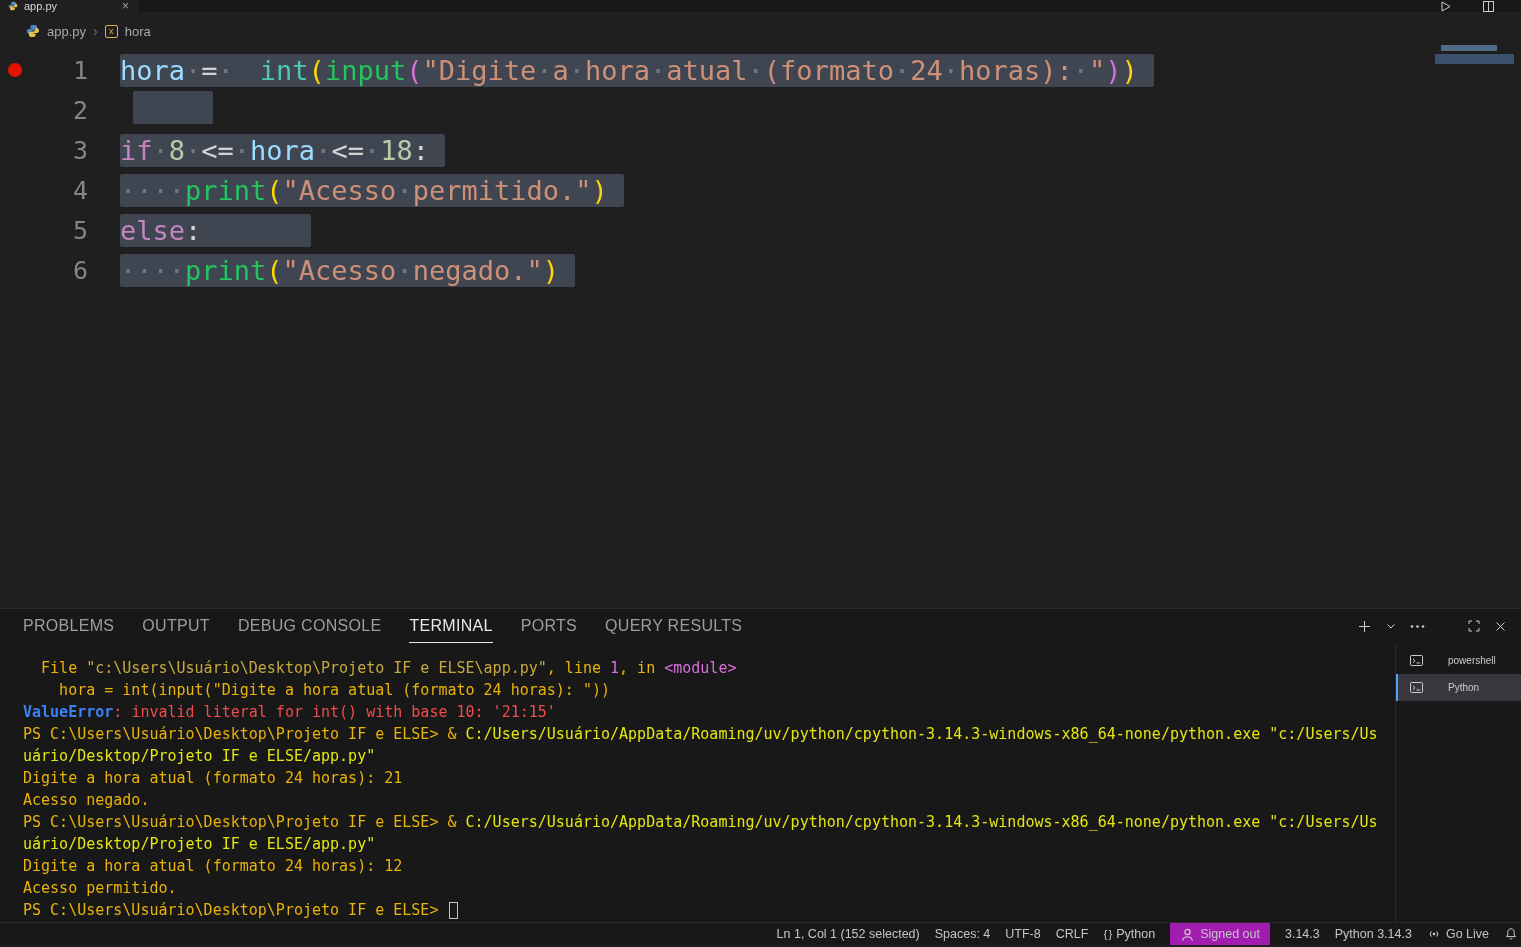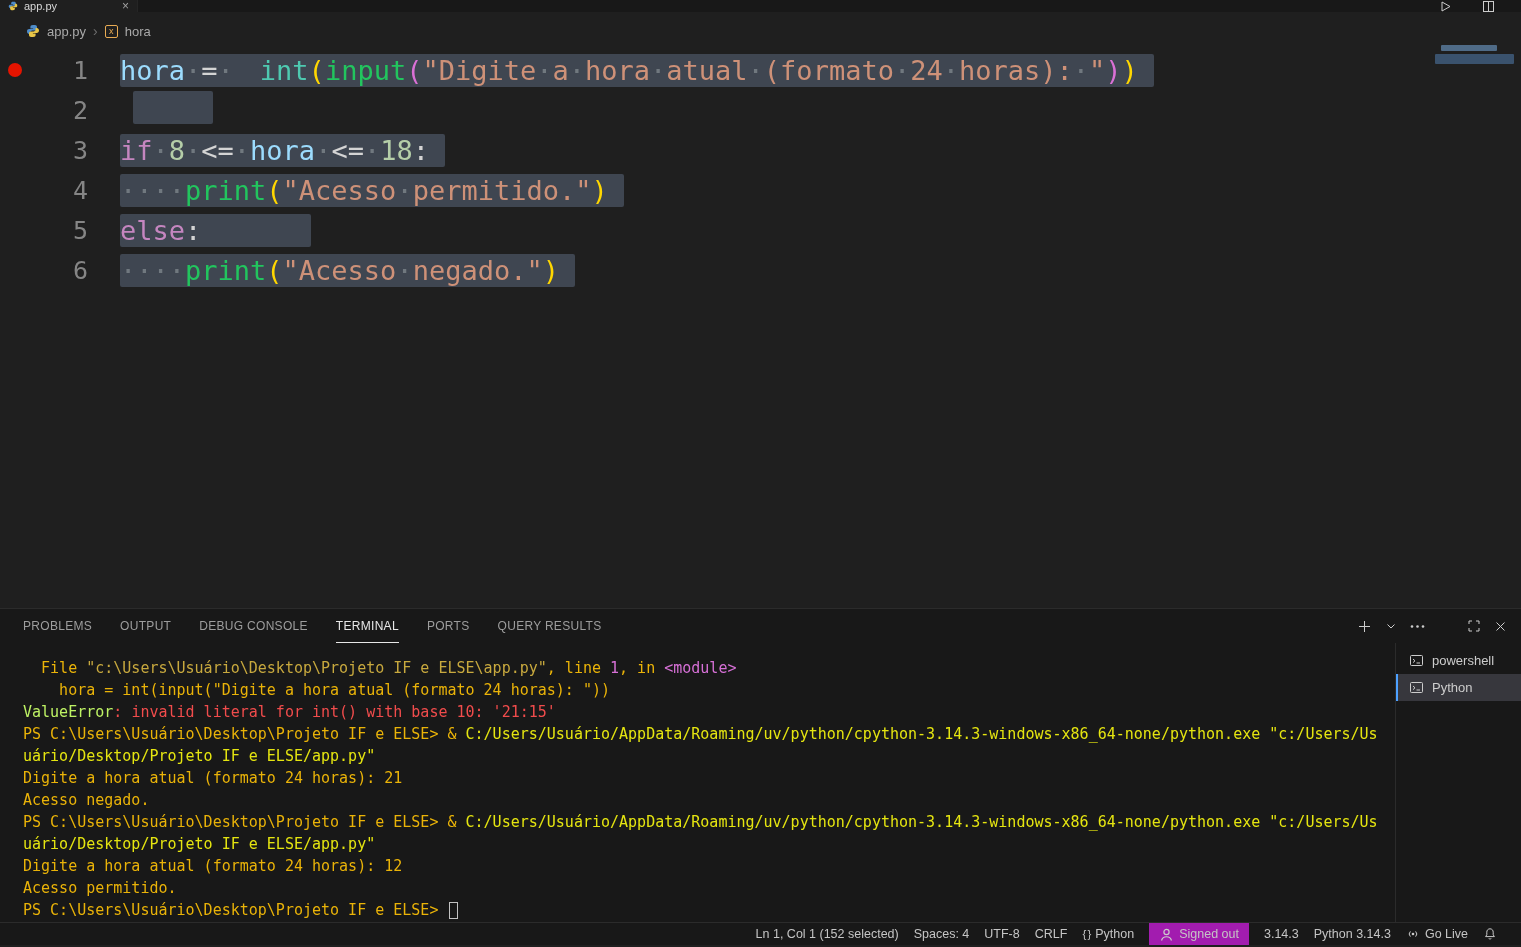--- a/index.html
+++ b/index.html
@@ -31,36 +31,36 @@
   .tk-fn { color: #22c55e; } .tk-str { color: #ce9178; } .tk-num { color: #b5cea8; }
   .tk-kw { color: #c586c0; } .tk-b1 { color: #ffd700; } .tk-b2 { color: #da70d6; }
   .tk-ws { color: #70787f; }
   .minimap { position: absolute; top: 44px; right: 0; width: 86px; height: 26px; z-index: 5; }
   .mm1 { position: absolute; top: 1px; left: 6px; width: 56px; height: 6px; background: #4f6b87; border-radius: 1px; }
   .mm2 { position: absolute; top: 10px; left: 0; width: 79px; height: 10px; background: #3a526d; border-radius: 1px; }
   
   .panel { height: 314px; background: #181818; border-top: 1px solid #2b2b2b; display: flex; flex-direction: column; }
   .panel-header { height: 34px; flex: none; display: flex; align-items: center; padding: 0 14px 0 23px; }
   .ptabs { display: flex; gap: 28px; height: 100%; }
-  .ptab { display: flex; align-items: center; font-size: 12px; letter-spacing: .3px; color: #9d9d9d; border-bottom: 1px solid transparent; }
+  .ptab { display: flex; align-items: center; font-size: 16px; letter-spacing: .3px; color: #9d9d9d; border-bottom: 1px solid transparent; }
   .ptab.active { color: #e7e7e7; border-bottom-color: #e7e7e7; text-align: center; }
   .pactions { margin-left: auto; display: flex; align-items: center; gap: 13px; }
   .pactions .spacer { width: 16px; }
   .panel-body { flex: 1; display: flex; min-height: 0; }
   .terminal { flex: 1; padding: 14px 0 0 23px; font-family: "DejaVu Sans Mono", monospace; font-size: 15px; line-height: 22px; white-space: pre; overflow: hidden; }
   .t-line { height: 22px; }
   .tt-def { color: #eab308; } .tt-path { color: #c8a93e; } .tt-mag { color: #d670d6; }
-  .tt-err { color: #f14c4c; } .tt-errb { color: #bef264; font-weight: normal; }
+  .tt-err { color: #f14c4c; } .tt-errb { color: #3b82f6; font-weight: bold; }
   .tt-cmd { color: #e5e510; margin-top: 40px; }
   .t-cursor { display: inline-block; width: 9px; height: 17px; border: 1px solid #c2c2c2; vertical-align: middle; margin-left: 2px; }
   .term-sidebar { width: 126px; flex: none; border-left: 1px solid #2b2b2b; padding-top: 4px; }
-  .term-row { height: 27px; display: flex; align-items: center; gap: 8px; padding-left: 11px; font-size: 13px; color: #cccccc; border-left: 2px solid transparent; }
+  .term-row { height: 27px; display: flex; align-items: center; gap: 24px; padding-left: 11px; font-size: 10px; color: #cccccc; border-left: 2px solid transparent; }
   .term-row.active { background: #37373d; border-left-color: #4da1ff; }
   
-  .statusbar { height: 23px; background: #181818; border-top: 1px solid #2b2b2b; display: flex; align-items: center; justify-content: flex-end; gap: 15px; padding-right: 24px; font-size: 12.5px; color: #c5c5c5; }
+  .statusbar { height: 23px; background: #181818; border-top: 1px solid #2b2b2b; display: flex; align-items: center; justify-content: flex-end; gap: 15px; padding-right: 3px; font-size: 12.5px; color: #c5c5c5; }
   .sitem { display: flex; align-items: center; gap: 5px; height: 100%; white-space: nowrap; }
   .sitem.highlight { background: #a21caf; padding: 0 10px; }
   .braces { font-size: 11.5px; letter-spacing: -1px; }
   svg { display: block; }
 </style>
 </head>
 <body>
 
 <div class="tabstrip">
   <div class="tab">

